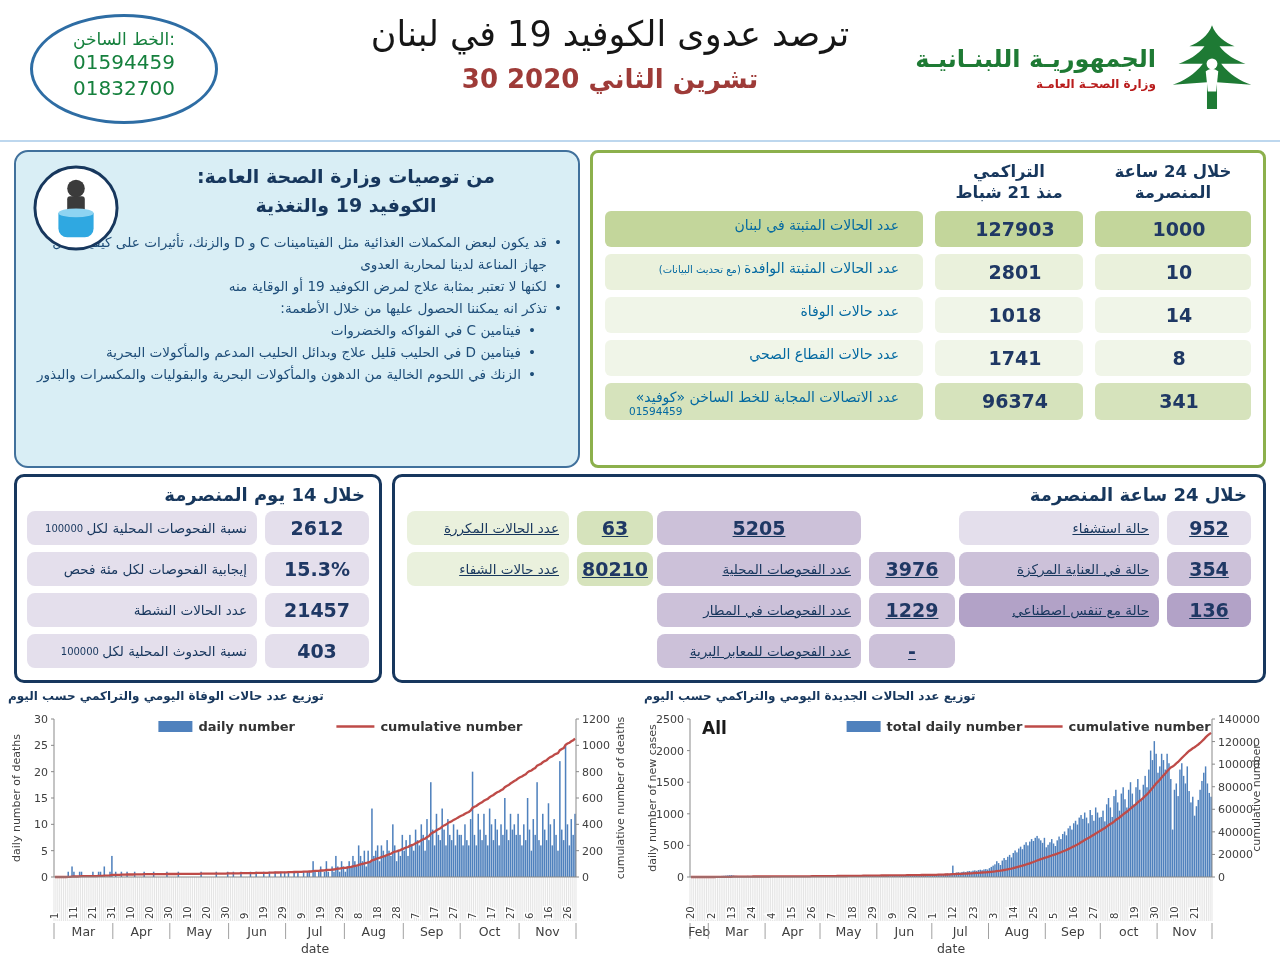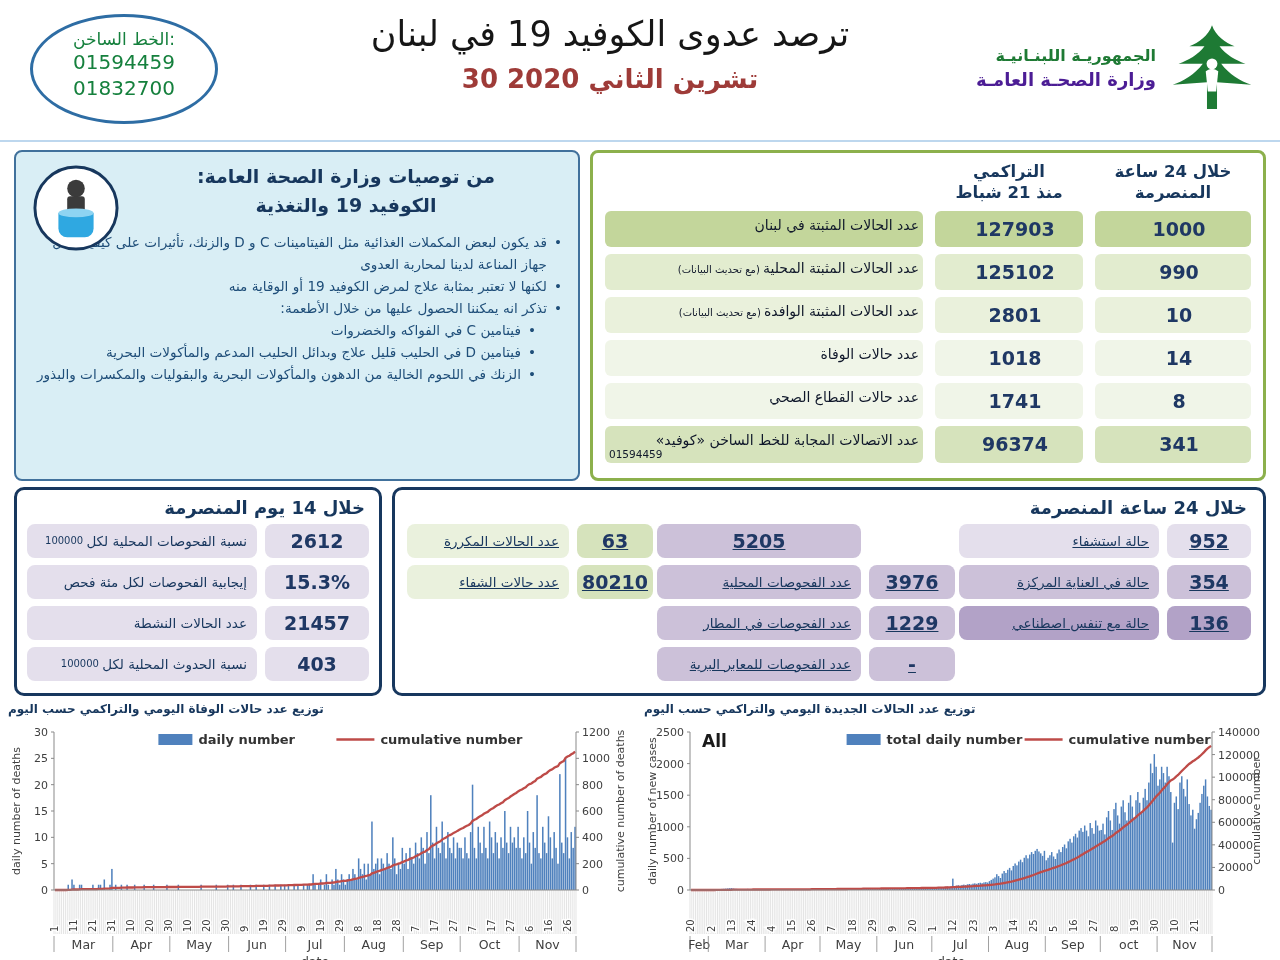--- a/index.html
+++ b/index.html
@@ -7,36 +7,36 @@
   .header{position:relative;height:140px;border-bottom:2px solid #BDD7EE;}
   .hotline{position:absolute;left:30px;top:14px;width:188px;height:110px;border:3px solid #2E6DA4;border-radius:50%;
            text-align:center;color:#15803d;padding-top:12px;box-sizing:border-box;}
   .hotline .hl-label{font-size:17px;}
   .hotline .hl-num{font-size:20px;line-height:1.32;}
   .title-block{position:absolute;left:300px;width:620px;top:14px;text-align:center;}
   .main-title{font-size:35px;color:#161616;}
   .report-date{font-size:26px;font-weight:bold;color:#9E3B38;margin-top:10px;}
   .logo{position:absolute;right:22px;top:16px;display:flex;align-items:center;gap:10px;}
   .logo-text{text-align:right;}
-  .logo-l1{color:#1E7A34;font-weight:bold;font-size:16px;}
-  .logo-l2{color:#4c1d95;font-weight:bold;font-size:18px;margin-top:4px;}
+  .logo-l1{color:#1E7A34;font-weight:bold;font-size:24px;}
+  .logo-l2{color:#b91c1c;font-weight:bold;font-size:12px;margin-top:4px;}
   .row2{display:flex;gap:10px;padding:8px 14px 0 14px;}
-  .rec-box{width:566px;min-height:318px;background:#D9EEF5;border:2px solid #41719C;border-radius:8px;
+  .rec-box{width:566px;min-height:318px;background:#D9EEF5;border:2px solid #41719C;border-radius:14px;
            padding:10px 16px;box-sizing:border-box;position:relative;}
   .rec-icon{position:absolute;left:16px;top:12px;}
   .rec-title{direction:rtl;text-align:center;padding-left:98px;color:#17375D;font-weight:bold;font-size:19px;line-height:1.5;}
   .rec-body{direction:rtl;color:#1F4E79;font-size:13.6px;line-height:1.62;margin-top:12px;}
   .bullet{display:flex;gap:7px;}
   .bullet .bdot{flex:0 0 auto;}
   .bullet.sub{margin-right:26px;}
   .stats-box{flex:1;border:3px solid #8CB04C;border-radius:8px;background:#fff;padding:8px 12px;box-sizing:border-box;}
   .sgrid{display:grid;grid-template-columns:1fr 148px 156px;gap:12px;margin-bottom:7px;}
   .shdr{color:#17375D;font-weight:bold;font-size:16.5px;text-align:center;white-space:pre-line;line-height:1.3;direction:rtl;}
   .scell{border-radius:6px;min-height:36px;display:flex;align-items:center;box-sizing:border-box;}
-  .slabel{direction:rtl;text-align:right;padding:3px 4px;font-size:14px;color:#0f172a;display:block;padding-top:6px;}
+  .slabel{direction:rtl;text-align:right;padding:3px 24px;font-size:14px;color:#0369a1;display:block;padding-top:6px;}
   .sval{justify-content:center;font-weight:bold;font-size:19px;color:#1F3864;padding-left:12px;}
   .note-inline{font-size:10px;}
   .note-block{direction:ltr;text-align:left;font-size:10.5px;display:block;}
   .s1{background:#C3D69B}.s2{background:#E2ECCF}.s3{background:#EAF1DC}.s4{background:#F0F5E8}.s5{background:#D6E3BC}
   .row3{display:flex;gap:10px;padding:6px 14px 0 14px;}
   .box14{width:368px;border:3px solid #17375E;border-radius:10px;background:#fff;padding:5px 10px;box-sizing:border-box;}
   .box-title{direction:rtl;color:#17375D;font-weight:bold;font-size:18px;margin:2px 4px 6px 0;}
   .pair{display:grid;gap:8px;margin-bottom:7px;}
   .pair .plabel{border-radius:8px;direction:rtl;text-align:right;padding:4px 10px;font-size:13.5px;color:#17365D;
                 display:flex;align-items:center;justify-content:flex-start;min-height:34px;box-sizing:border-box;}
@@ -133,25 +133,20 @@
       <div class="shdr">التراكمي
 منذ 21 شباط</div>
       <div class="shdr">خلال 24 ساعة
 المنصرمة</div>
     </div>
     <div id="stats-rows">
         <div class="sgrid">
           <div class="scell slabel s1"><span>عدد الحالات المثبتة في لبنان</span></div>
           <div class="scell sval s1">127903</div>
           <div class="scell sval s1">1000</div>
-        </div>
-        <div class="sgrid">
-          <div class="scell slabel s2"><span>عدد الحالات المثبتة المحلية</span><span class="note-inline"> (مع تحديث البيانات)</span></div>
-          <div class="scell sval s2">125102</div>
-          <div class="scell sval s2">990</div>
         </div>
         <div class="sgrid">
           <div class="scell slabel s3"><span>عدد الحالات المثبتة الوافدة</span><span class="note-inline"> (مع تحديث البيانات)</span></div>
           <div class="scell sval s3">2801</div>
           <div class="scell sval s3">10</div>
         </div>
         <div class="sgrid">
           <div class="scell slabel s4"><span>عدد حالات الوفاة</span></div>
           <div class="scell sval s4">1018</div>
           <div class="scell sval s4">14</div>

